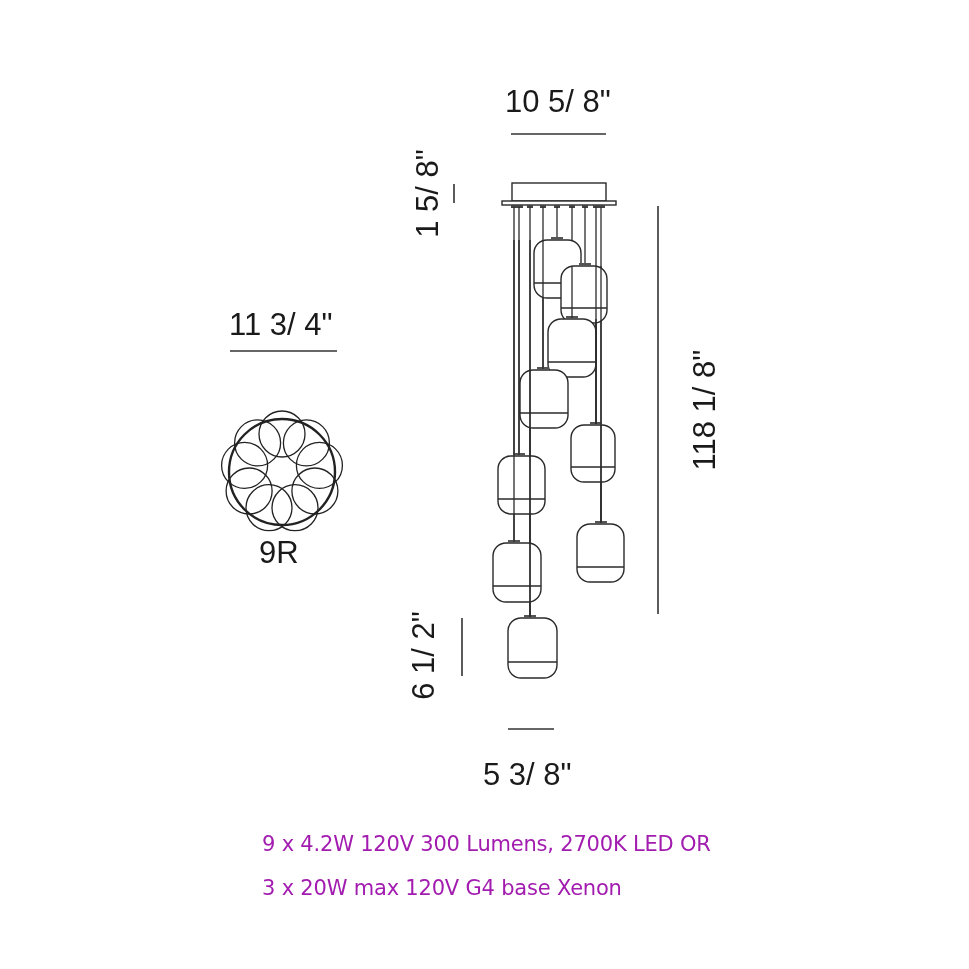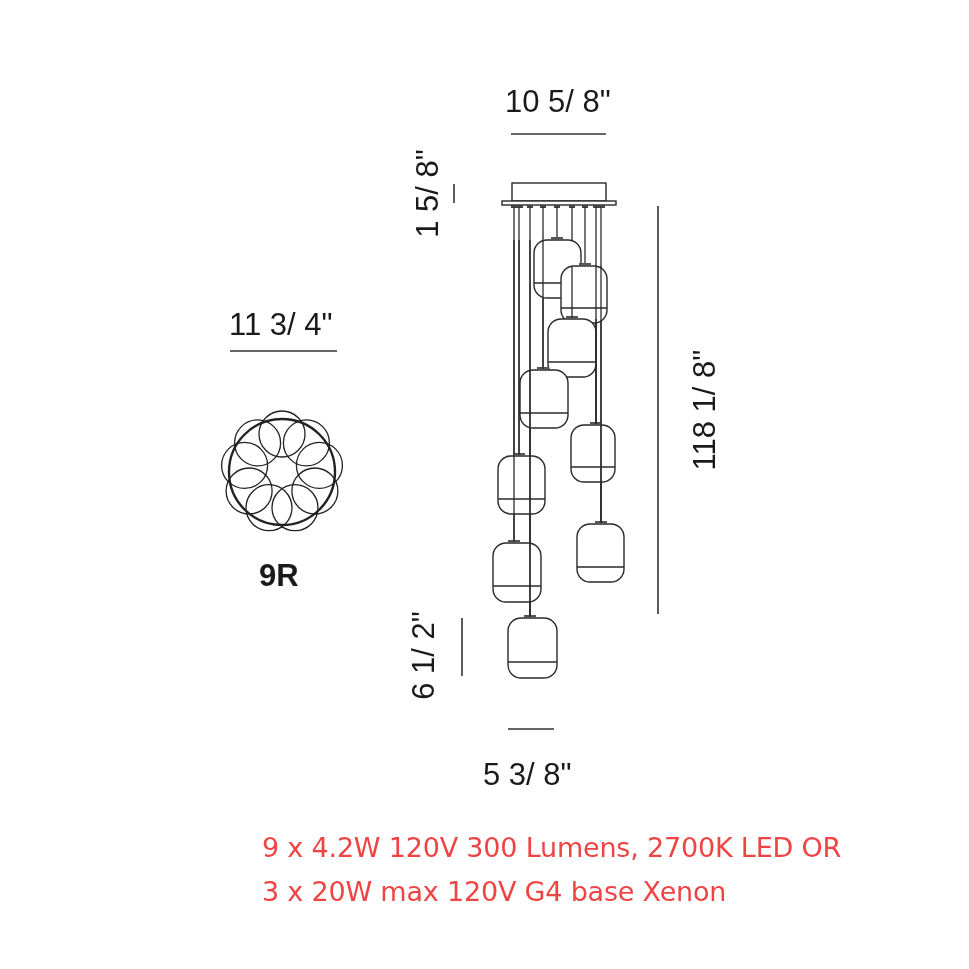--- a/index.html
+++ b/index.html
@@ -1,19 +1,19 @@
 <!DOCTYPE html>
 <html><head>
 <meta charset="utf-8">
 <style>
   html, body { margin: 0; padding: 0; background: #ffffff; }
   body { width: 969px; height: 969px; position: relative; overflow: hidden; font-family: "Liberation Sans", sans-serif; color: #111; }
   .dim-label { position: absolute; font-family: "Liberation Sans", sans-serif; font-size: 31px; color: #1a1a1a; white-space: nowrap; line-height: 1; }
   .rot { transform-origin: center center; transform: rotate(-90deg); }
-  .spec { position: absolute; left: 262px; font-family: "DejaVu Sans", sans-serif; font-size: 27px; color: #ef4444; white-space: nowrap; line-height: 1; letter-spacing: -0.2px; }
+  .spec { position: absolute; left: 262px; font-family: "DejaVu Sans", sans-serif; font-size: 21px; color: #a21caf; white-space: nowrap; line-height: 1; letter-spacing: -0.2px; }
   svg { position: absolute; left: 0; top: 0; }
 </style>
 </head>
 <body>
 
 <svg width="969" height="969" viewBox="0 0 969 969" xmlns="http://www.w3.org/2000/svg">
 
   <g stroke="#333" stroke-width="1.6" fill="none">
     <line x1="230" y1="351" x2="337" y2="351"></line>
     <line x1="511" y1="134" x2="606" y2="134"></line>
@@ -122,21 +122,21 @@
       <line x1="514" y1="240" x2="514" y2="542"></line>
       <line x1="530" y1="240" x2="530" y2="617"></line>
       <line x1="530" y1="370" x2="530" y2="617"></line>
       <line x1="596" y1="319" x2="596" y2="424"></line>
       <line x1="601" y1="425" x2="601" y2="523"></line>
     </g>
   </g>
 </svg>
 
 <div class="dim-label" style="left:229px; top:309px;">11 3/ 4"</div>
-<div class="dim-label" style="left:259px; top:560px;font-weight:bold;">9R</div>
+<div class="dim-label" style="left:259px; top:537px;">9R</div>
 
 <div class="dim-label" style="left:505px; top:86px;">10 5/ 8"</div>
 
 <div class="dim-label rot" style="left:372px; top:178px; width:110px; text-align:center;">1 5/ 8"</div>
 
 <div class="dim-label rot" style="left:644px; top:395px; width:120px; text-align:center;">118 1/ 8"</div>
 
 <div class="dim-label rot" style="left:368px; top:640px; width:110px; text-align:center;">6 1/ 2"</div>
 
 <div class="dim-label" style="left:483px; top:759px;">5 3/ 8"</div>

